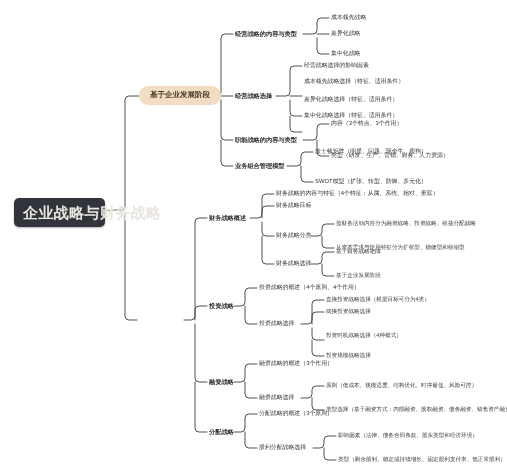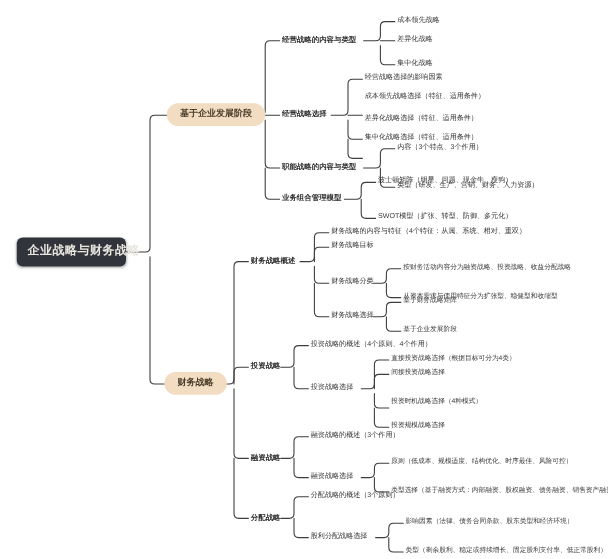--- a/index.html
+++ b/index.html
@@ -32,21 +32,21 @@
     position: absolute;
     box-sizing: border-box;
     white-space: nowrap;
     line-height: 1.15;
   }
   
   .node.root {
     background: #31353b;
     color: #e9e6e0;
     border-radius: 5px;
-    font-size: 10px;
+    font-size: 15px;
     font-weight: bold;
     letter-spacing: 0.4px;
     padding: 6px 9px;
     box-shadow: 0 1px 2px rgba(0,0,0,0.28);
     text-align: center;
   }
   
   .node.branch {
     background: #f2dcc2;
     color: #4a3b2a;
@@ -159,21 +159,20 @@
   <div class="node lvl3" style="left:302px; top:111px;">集中化战略选择（特征、适用条件）</div>
 
   <div class="node lvl2" style="left:233px; top:135px;">职能战略的内容与类型</div>
   <div class="node lvl3" style="left:329px; top:119px;">内容（3个特点、3个作用）</div>
   <div class="node lvl3" style="left:329px; top:151px;">类型（研发、生产、营销、财务、人力资源）</div>
 
   <div class="node lvl2" style="left:233px; top:161px;">业务组合管理模型</div>
   <div class="node lvl3" style="left:313px; top:147px;">波士顿矩阵（明星、问题、现金牛、瘦狗）</div>
   <div class="node lvl3" style="left:313px; top:177px;">SWOT模型（扩张、转型、防御、多元化）</div>
 
-  <div class="node branch" style="left:137px; top:310px;">财务战略</div>
 
   <div class="node lvl2" style="left:207px; top:213px;">财务战略概述</div>
   <div class="node lvl3" style="left:274px; top:189px;">财务战略的内容与特征（4个特征：从属、系统、相对、重双）</div>
   <div class="node lvl3" style="left:274px; top:201px;">财务战略目标</div>
   <div class="node lvl3" style="left:274px; top:231px;">财务战略分类</div>
   <div class="node lvl4" style="left:334px; top:219px;">按财务活动内容分为融资战略、投资战略、收益分配战略</div>
   <div class="node lvl4" style="left:334px; top:243px;">从资本需求与使用特征分为扩张型、稳健型和收缩型</div>
   <div class="node lvl3" style="left:274px; top:259px;">财务战略选择</div>
   <div class="node lvl4" style="left:334px; top:247px;">基于财务战略矩阵</div>
   <div class="node lvl4" style="left:334px; top:271px;">基于企业发展阶段</div>

